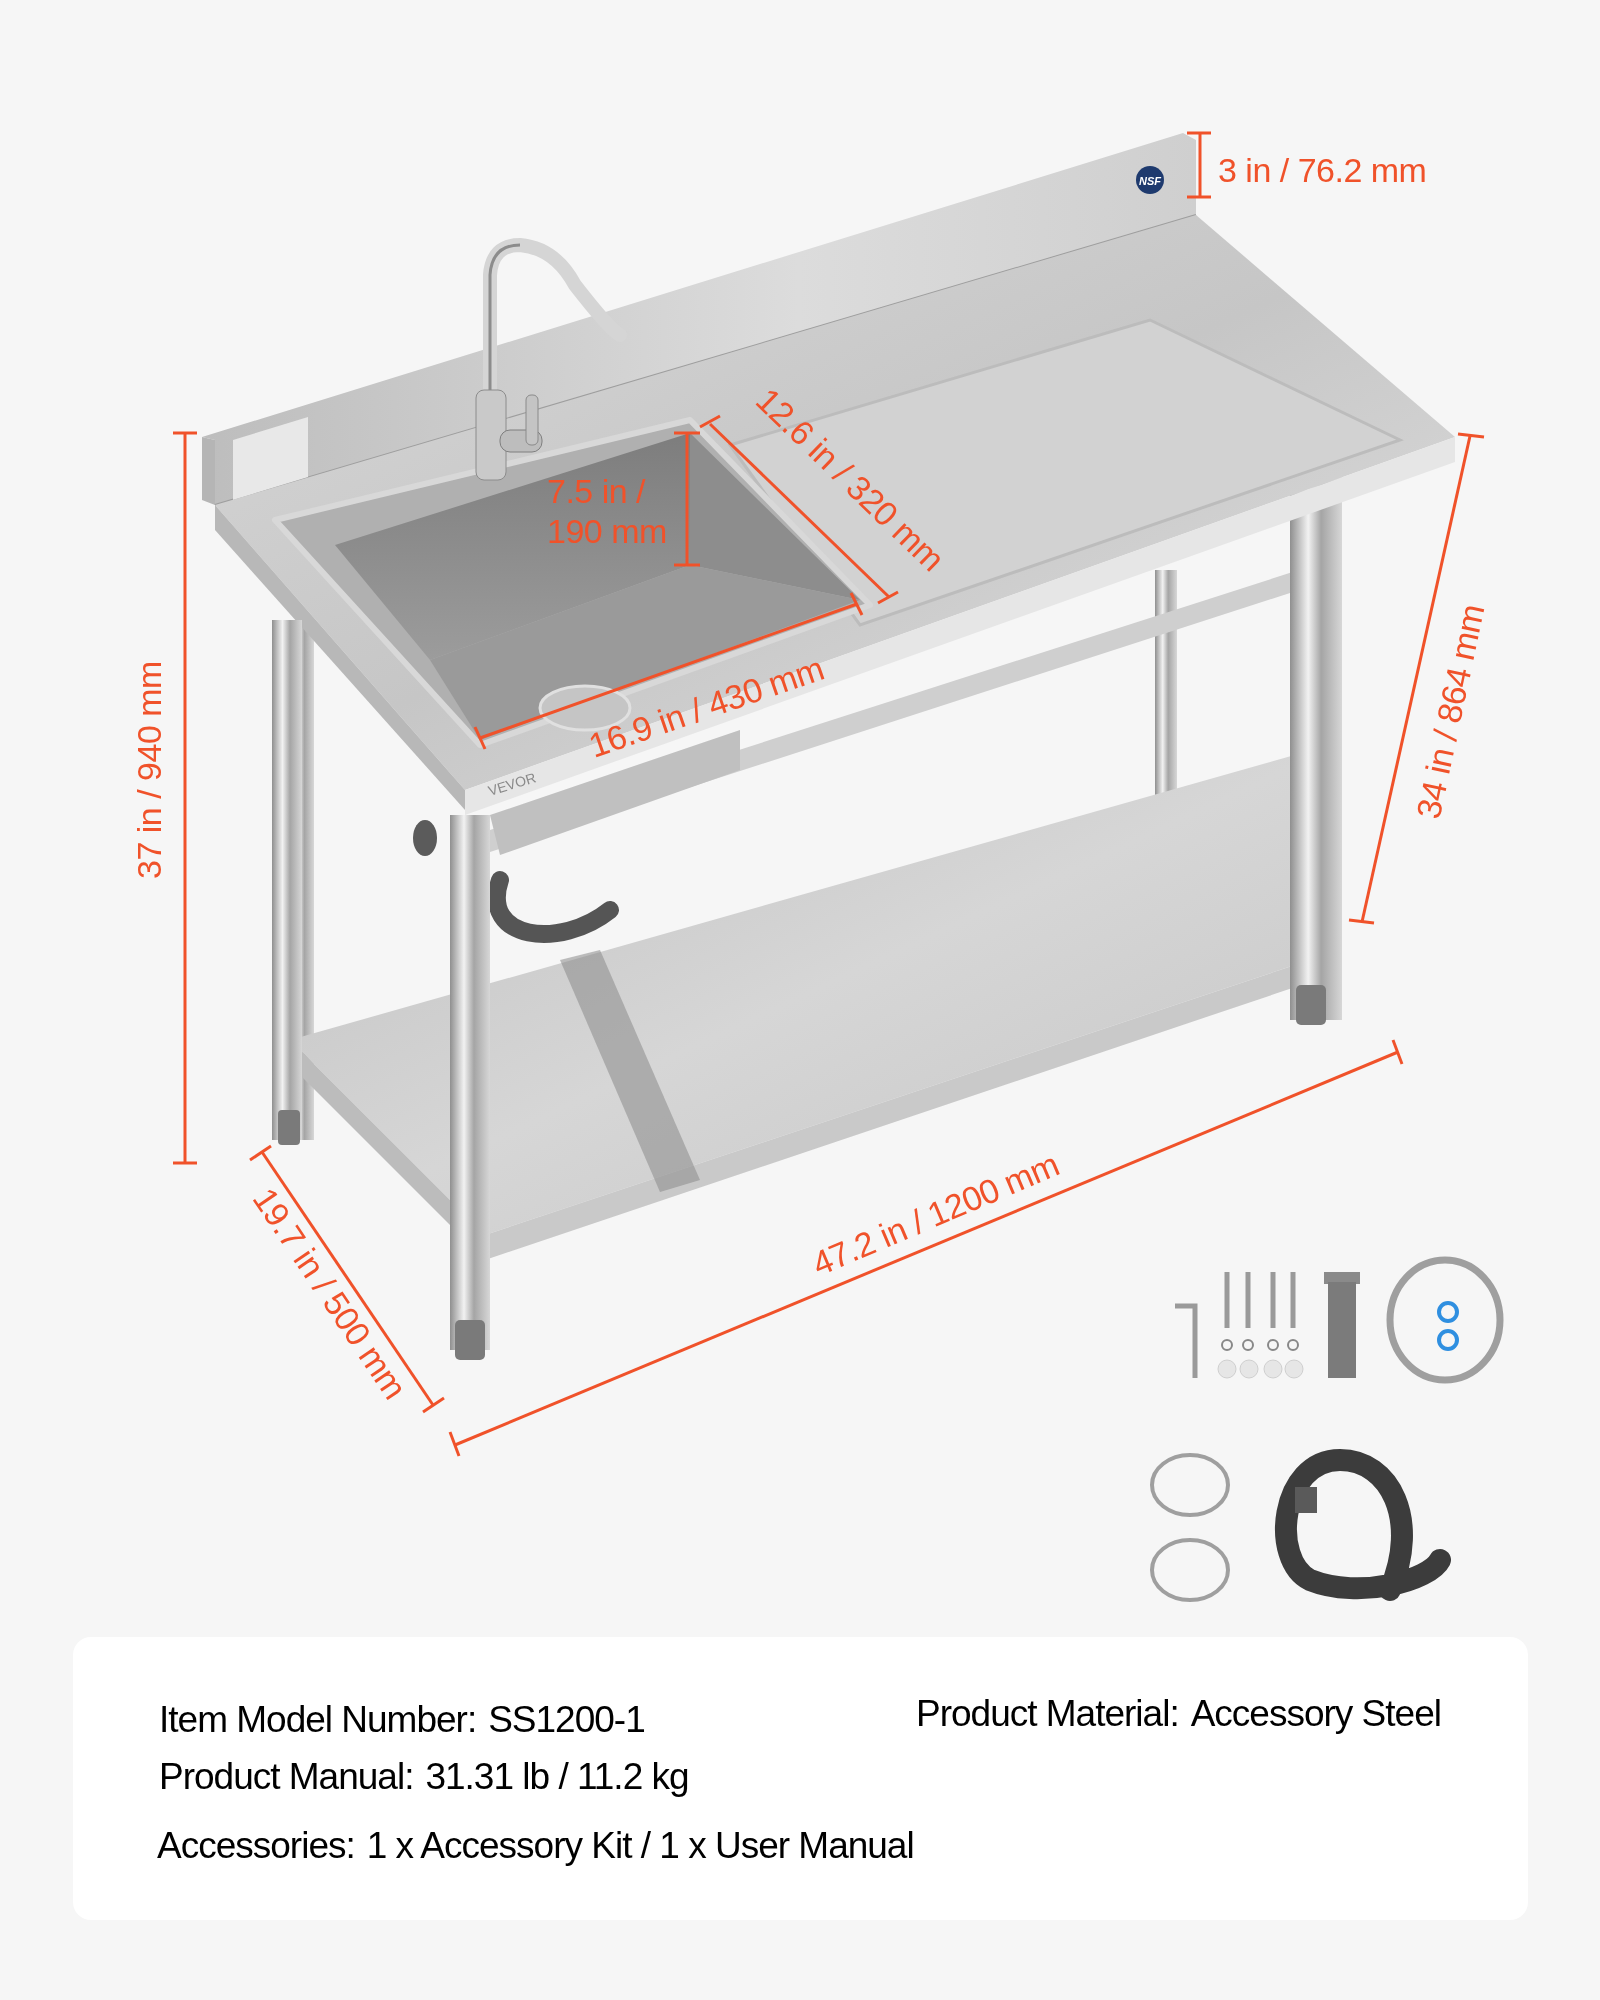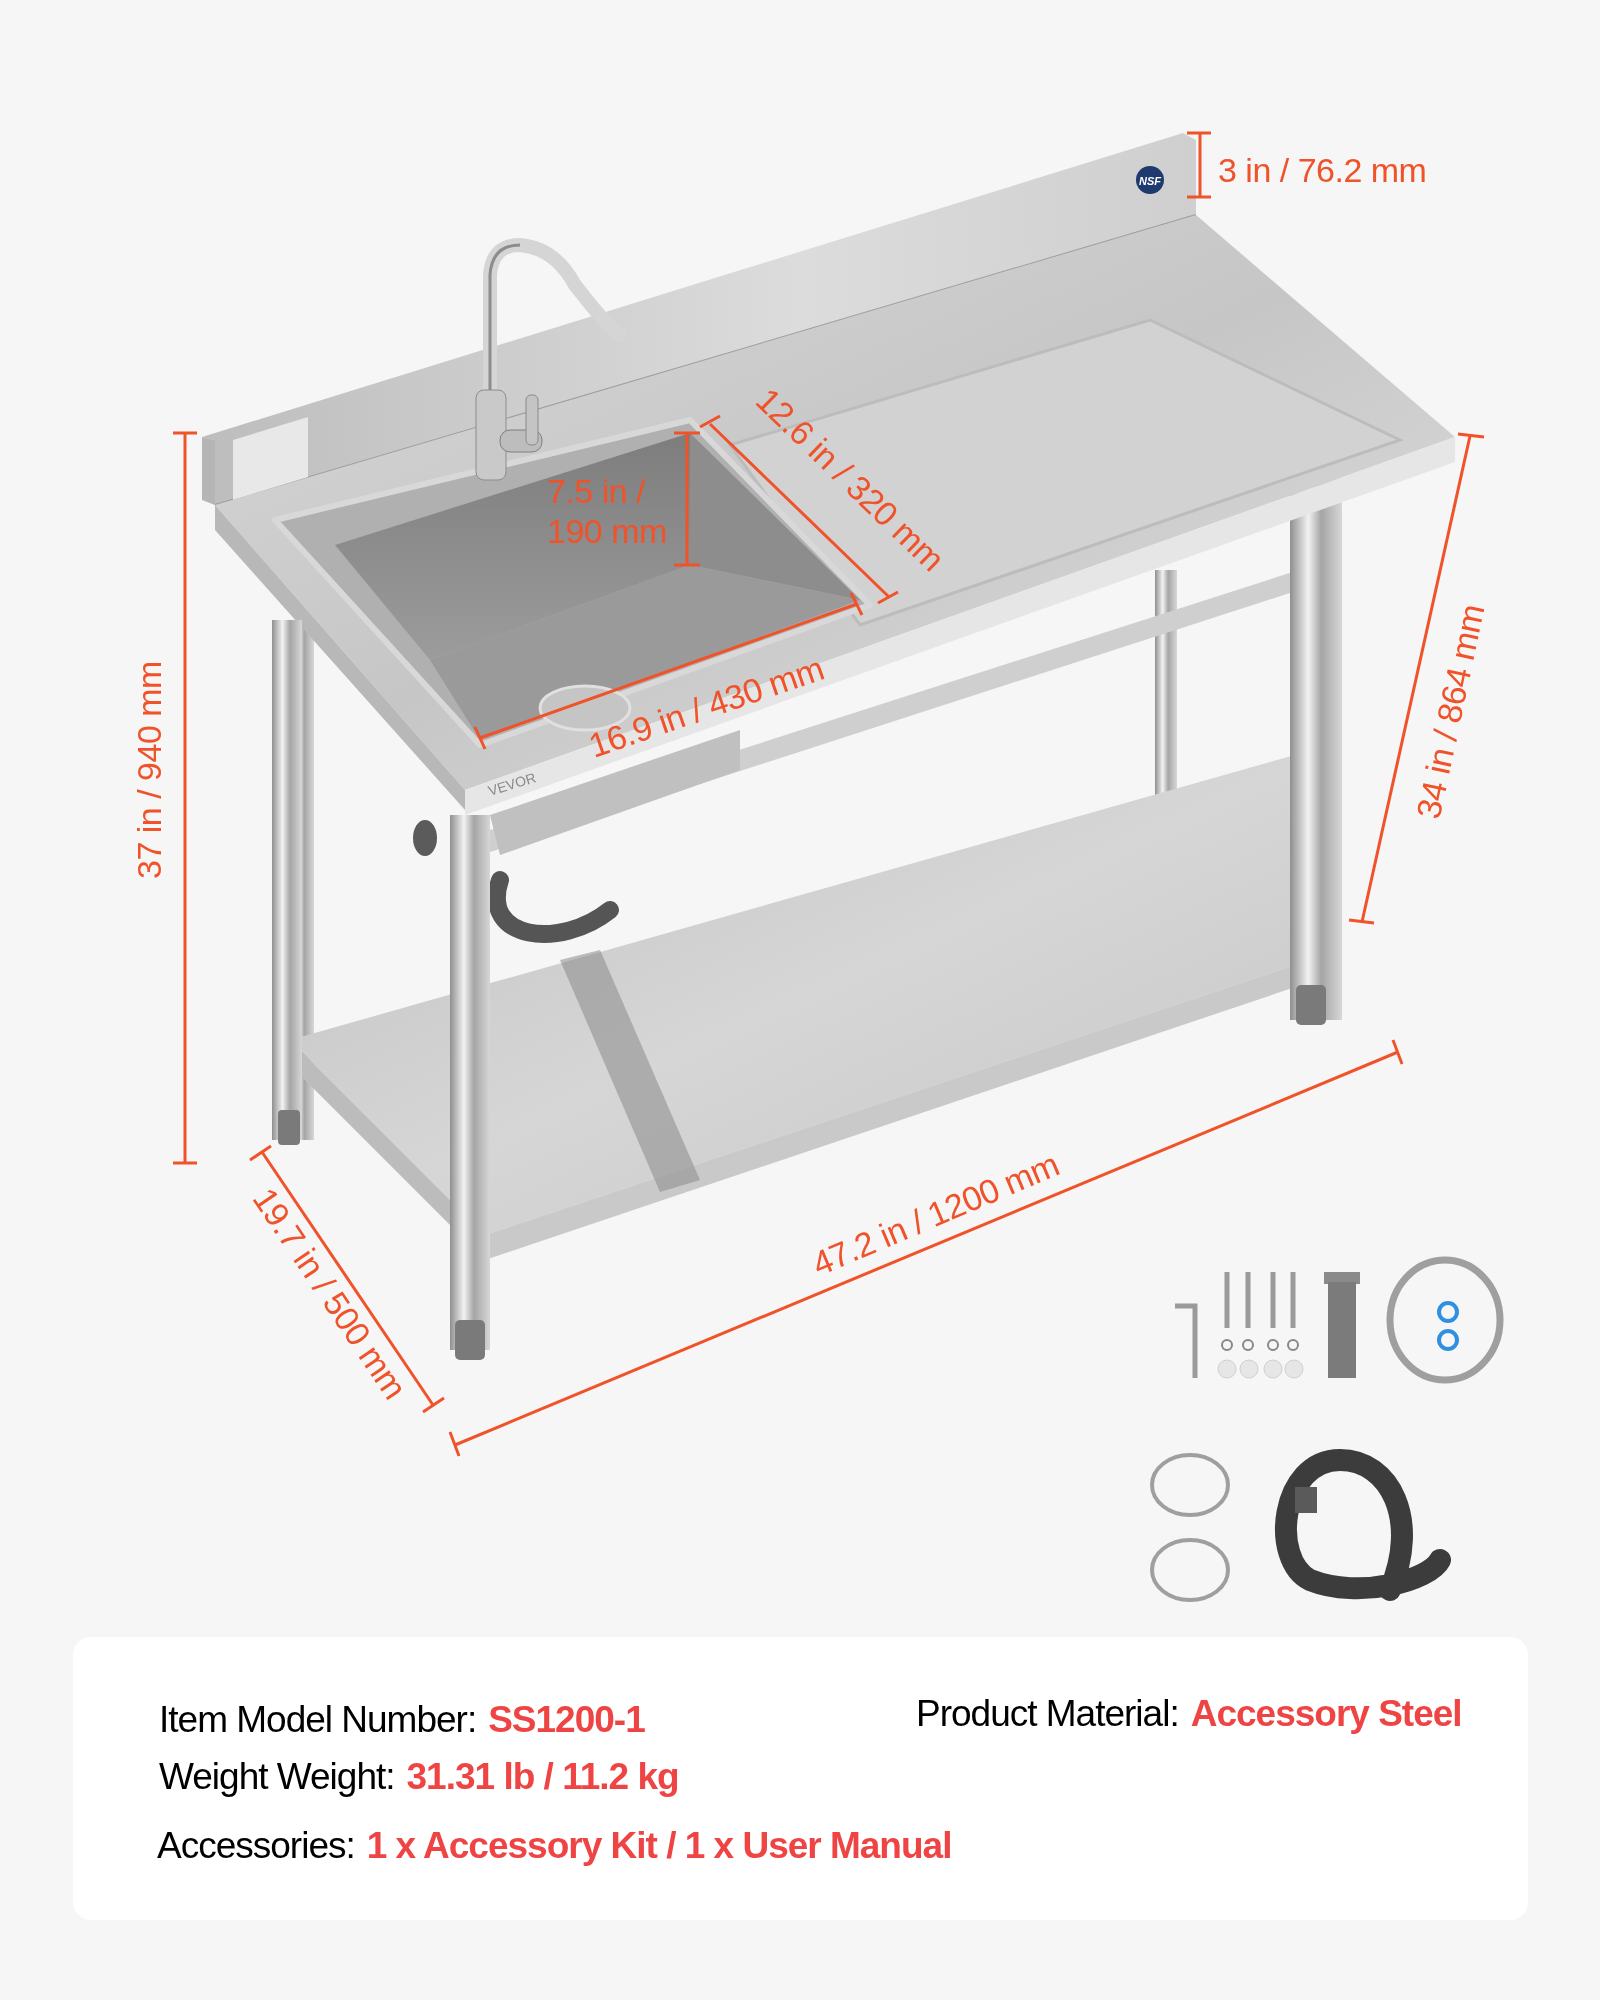--- a/index.html
+++ b/index.html
@@ -4,21 +4,21 @@
 <style>
   html, body { margin:0; padding:0; }
   body { width:1600px; height:2000px; background:#f6f6f6; position:relative; overflow:hidden;
          font-family:"Liberation Sans", "DejaVu Sans", sans-serif; }
   #stage { position:absolute; left:0; top:0; width:1279px; height:2000px; }
   .dim-text { font-family:"Liberation Sans", sans-serif; fill:#f0522a; font-size:34px; letter-spacing:-0.5px; }
   .dim-line { stroke:#f0522a; stroke-width:3; fill:none; }
   .card { position:absolute; left:73px; top:1637px; width:1455px; height:283px; background:#ffffff; border-radius:18px; }
   .spec { position:absolute; font-size:37px; letter-spacing:-1px; color:#111; white-space:nowrap; }
   .spec .lbl { color:#000000; }
-  .spec .val { color:#ef4444; font-weight:bold; margin-left:12px; }
+  .spec .val { color:#000000; font-weight:normal; margin-left:12px; }
 </style>
 </head>
 <body>
 
 <div id="stage">
 <svg width="1600" height="2000" viewBox="0 0 1600 2000" xmlns="http://www.w3.org/2000/svg">
   <defs>
     <linearGradient id="steel" x1="0" y1="0" x2="1" y2="1">
       <stop offset="0" stop-color="#d9d9d9"></stop>
           <stop offset="0.5" stop-color="#c6c6c6"></stop>
@@ -205,19 +205,19 @@
 </svg>
 
 <div class="card">
   <div class="spec" style="left:86px; top:62px;">
     <span class="lbl">Item Model Number:</span><span class="val">SS1200-1</span>
   </div>
   <div class="spec" style="left:843px; top:56px;">
     <span class="lbl">Product Material:</span><span class="val">Accessory Steel</span>
   </div>
   <div class="spec" style="left:86px; top:119px;">
-    <span class="lbl">Weight Weight:</span><span class="val">31.31 lb / 11.2 kg</span>
+    <span class="lbl">Product Manual:</span><span class="val">31.31 lb / 11.2 kg</span>
   </div>
   <div class="spec" style="left:84px; top:188px;">
     <span class="lbl">Accessories:</span><span class="val">1 x Accessory Kit / 1 x User Manual</span>
   </div>
 </div>
 </div>
 
 </body></html>

